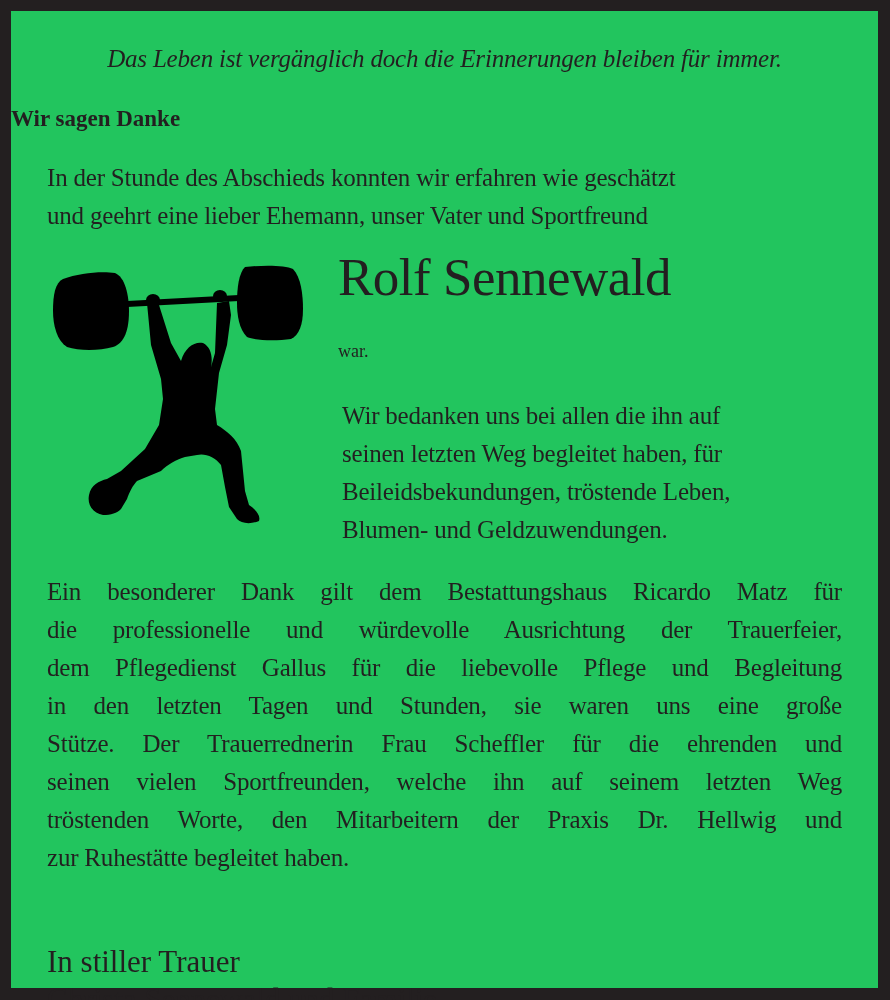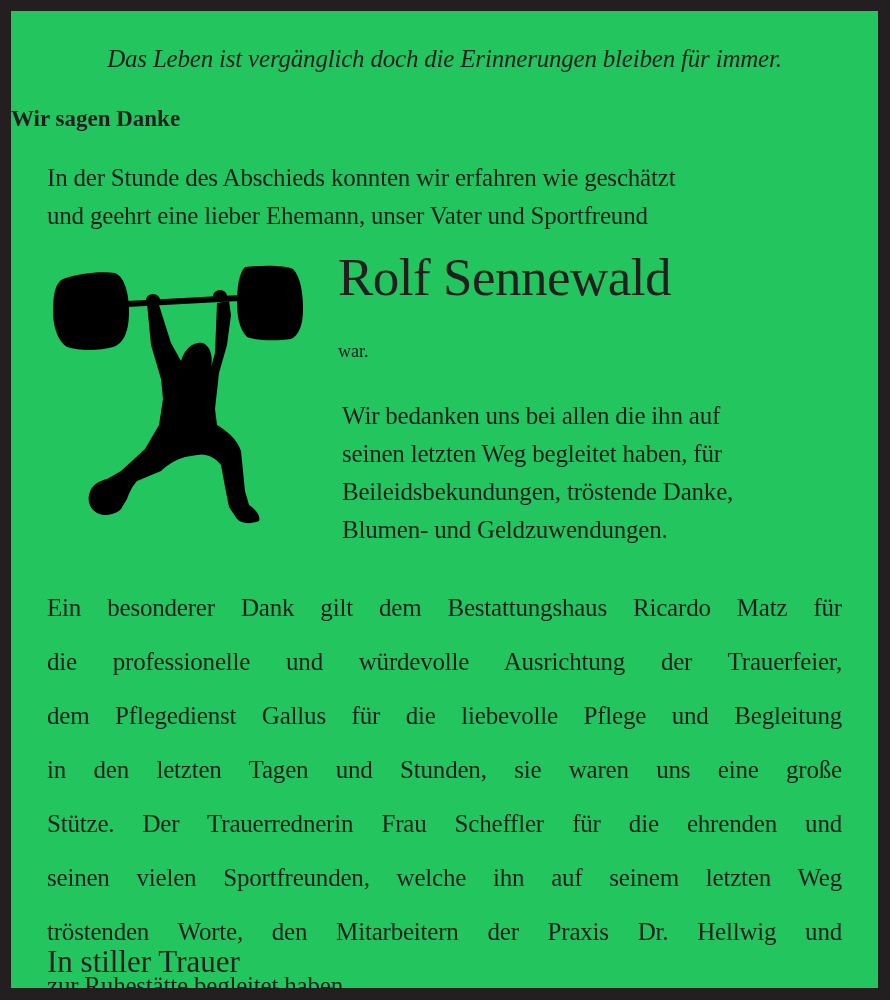--- a/index.html
+++ b/index.html
@@ -54,21 +54,21 @@
     font-size: 25px; line-height: 38px;
     letter-spacing: -0.2px;
     margin-top: 8px;
   }
   .thanks div { white-space: nowrap; }
   .special {
     position: absolute; left: 36px; width: 795px; top: 562px;
     font-size: 25px; line-height: 38px;
     letter-spacing: -0.2px;
   }
-  .special div { text-align: justify; text-align-last: justify; white-space: nowrap; margin-top: 16px; }
+  .special div { text-align: justify; text-align-last: justify; white-space: nowrap; }
   .special div.last { text-align-last: left; }
   .closing {
     position: absolute; left: 36px; top: 932px;
     font-size: 31px; line-height: 38px;
   }
   .closing .signature { font-weight: normal; }
 </style>
 </head>
 <body>
 
@@ -94,21 +94,21 @@
 
     <path d="M98,44 L110,46 L122,84 L132,102 C136,88 146,82 154,84 C162,88 164,98 162,108 L166,94 L168,44 L180,42 L182,56 L178,86 L170,114 L166,150 L168,166 C178,172 188,180 192,192 L196,232 L200,246 C206,250 212,256 210,262 C200,266 192,264 188,260 L180,248 L176,228 L172,206 C166,198 156,194 148,196 L136,198 C128,200 118,206 112,212 L88,222 C84,226 80,234 78,240 L72,250 C68,254 62,256 54,256 C44,254 38,246 40,236 C42,226 50,222 58,220 L72,212 L96,190 L110,166 L114,140 L112,120 L102,86 Z" fill="#000"></path>
   </svg>
 
   <div class="name">Rolf Sennewald</div>
   <div class="war">war.</div>
 
   <div class="thanks">
     <div>Wir bedanken uns bei allen die ihn auf</div>
     <div>seinen letzten Weg begleitet haben, für</div>
-    <div>Beileidsbekundungen, tröstende Danke,</div>
+    <div>Beileidsbekundungen, tröstende Leben,</div>
     <div>Blumen- und Geldzuwendungen.</div>
   </div>
 
   <div class="special">
     <div>Ein besonderer Dank gilt dem Bestattungshaus Ricardo Matz für</div>
     <div>die professionelle und würdevolle Ausrichtung der Trauerfeier,</div>
     <div>dem Pflegedienst Gallus für die liebevolle Pflege und Begleitung</div>
     <div>in den letzten Tagen und Stunden, sie waren uns eine große</div>
     <div>Stütze. Der Trauerrednerin Frau Scheffler für die ehrenden und</div>
     <div>seinen vielen Sportfreunden, welche ihn auf seinem letzten Weg</div>

